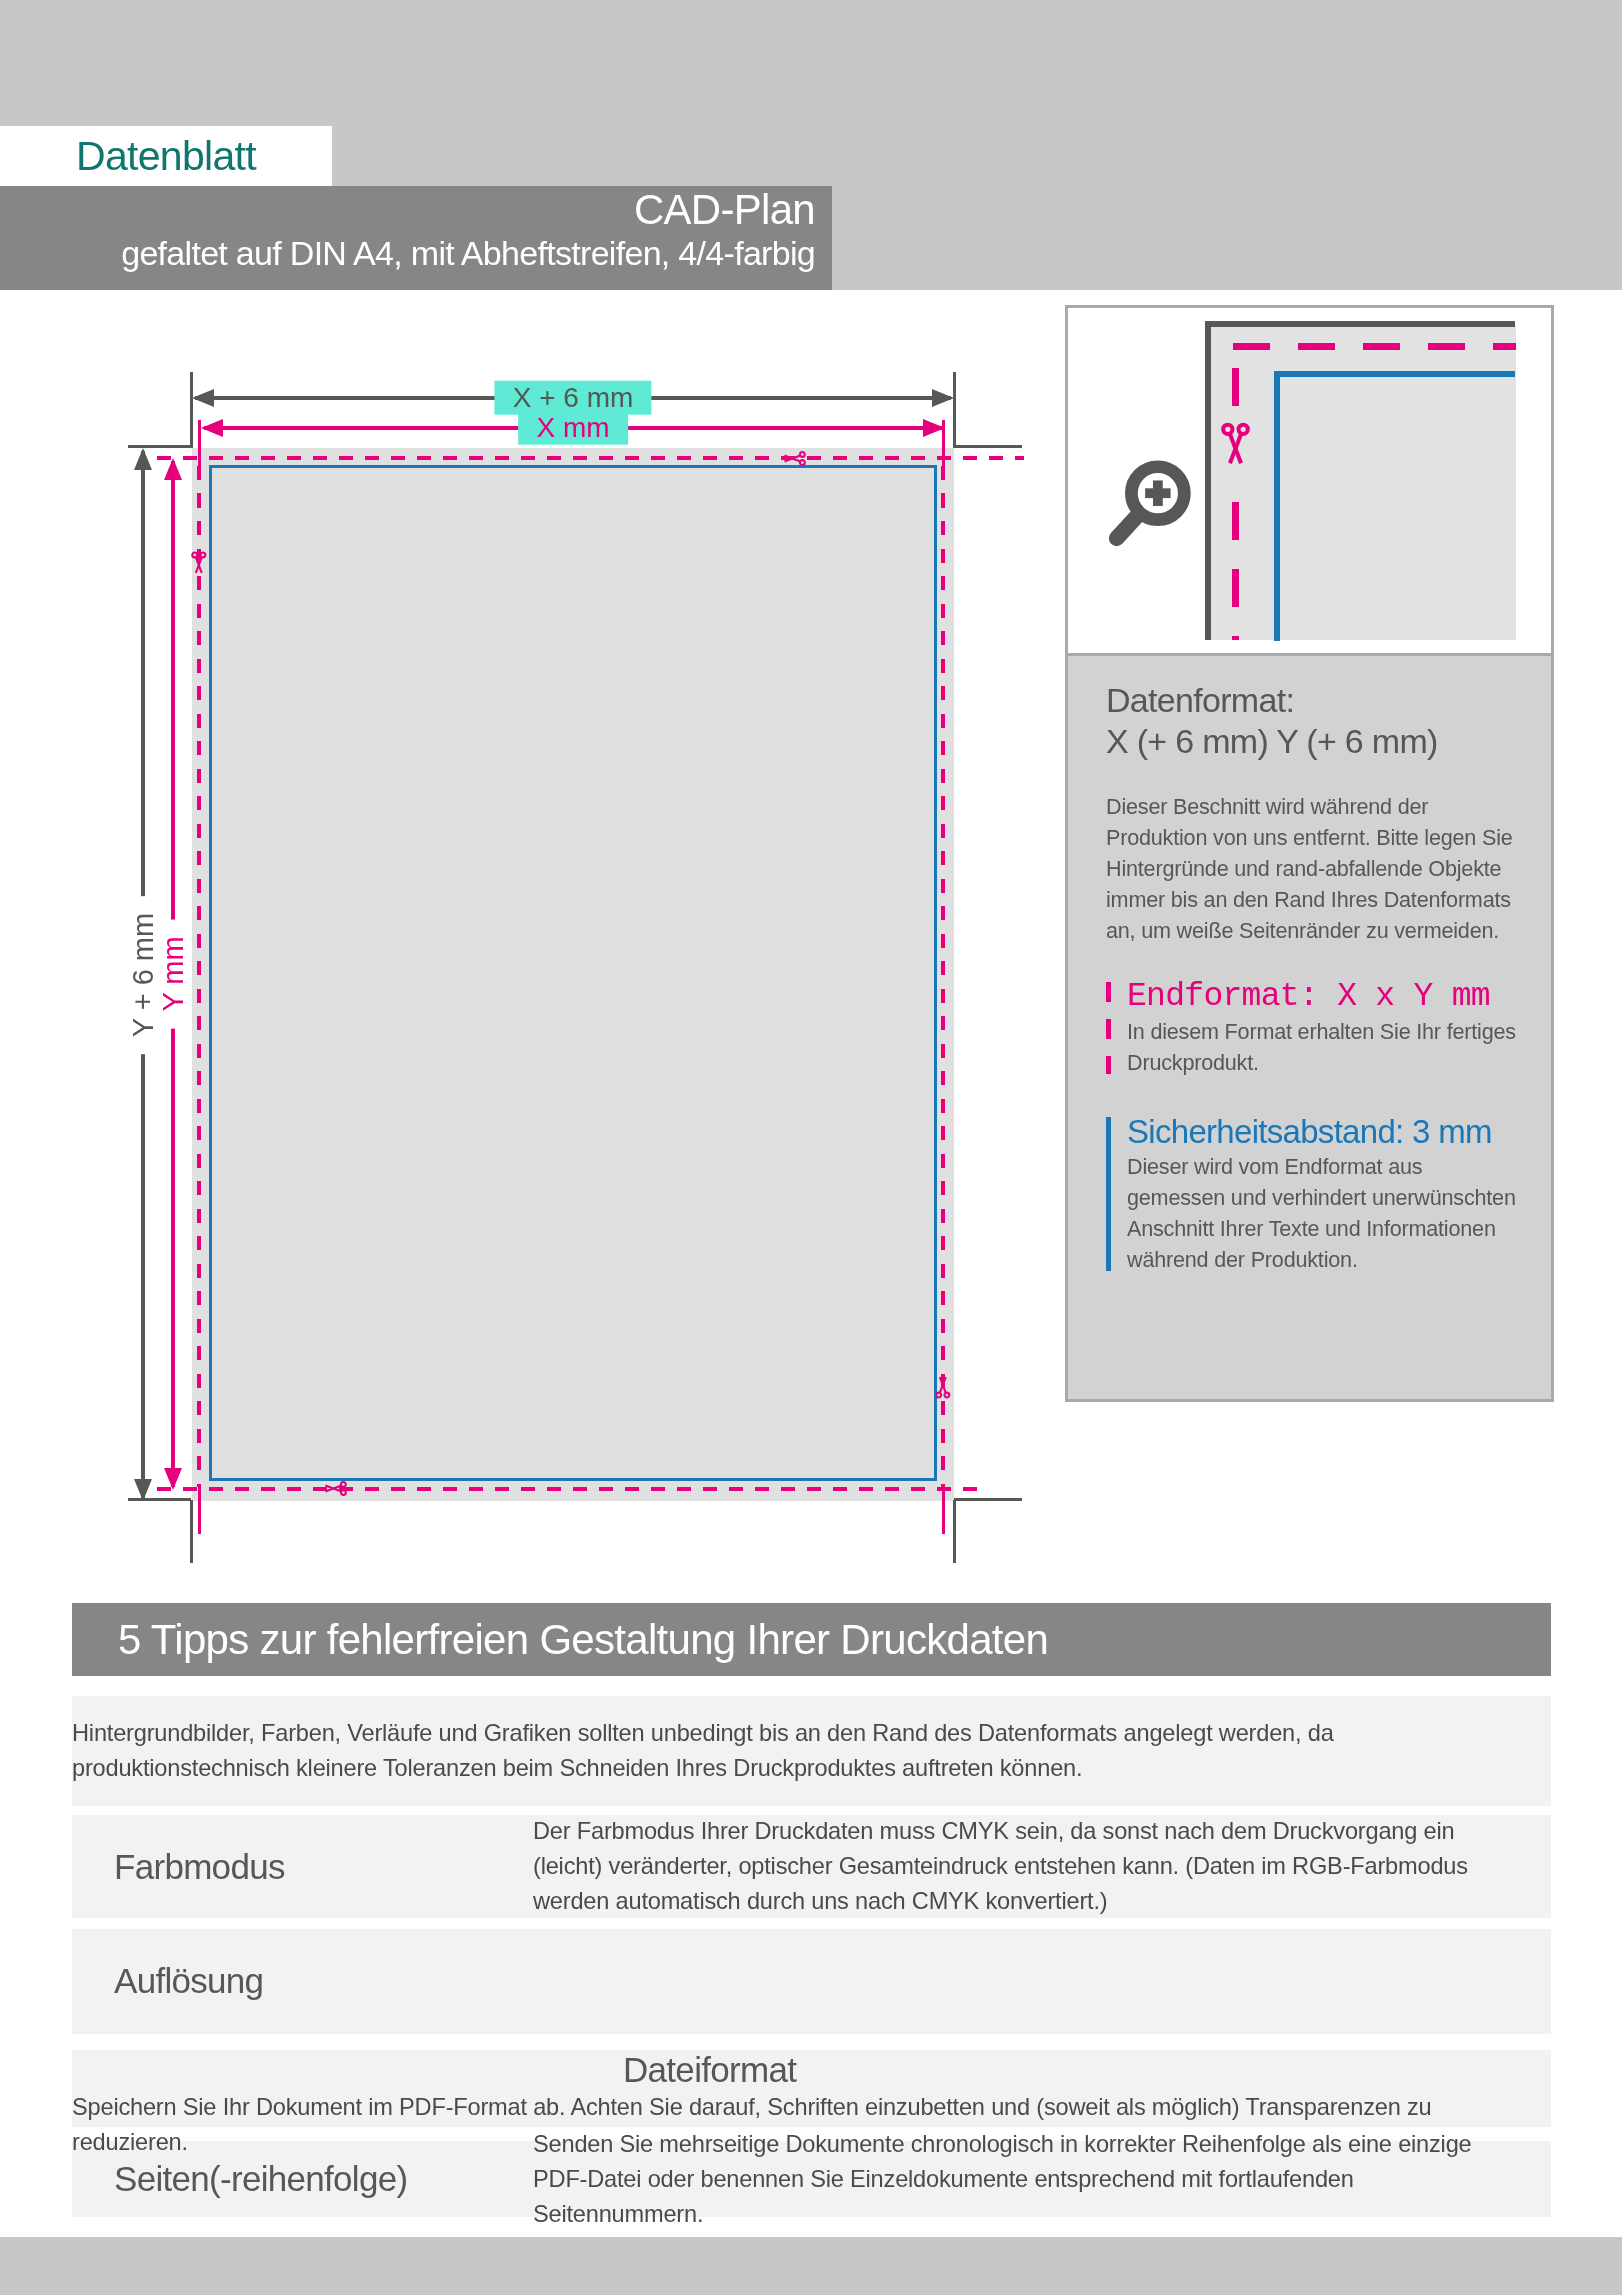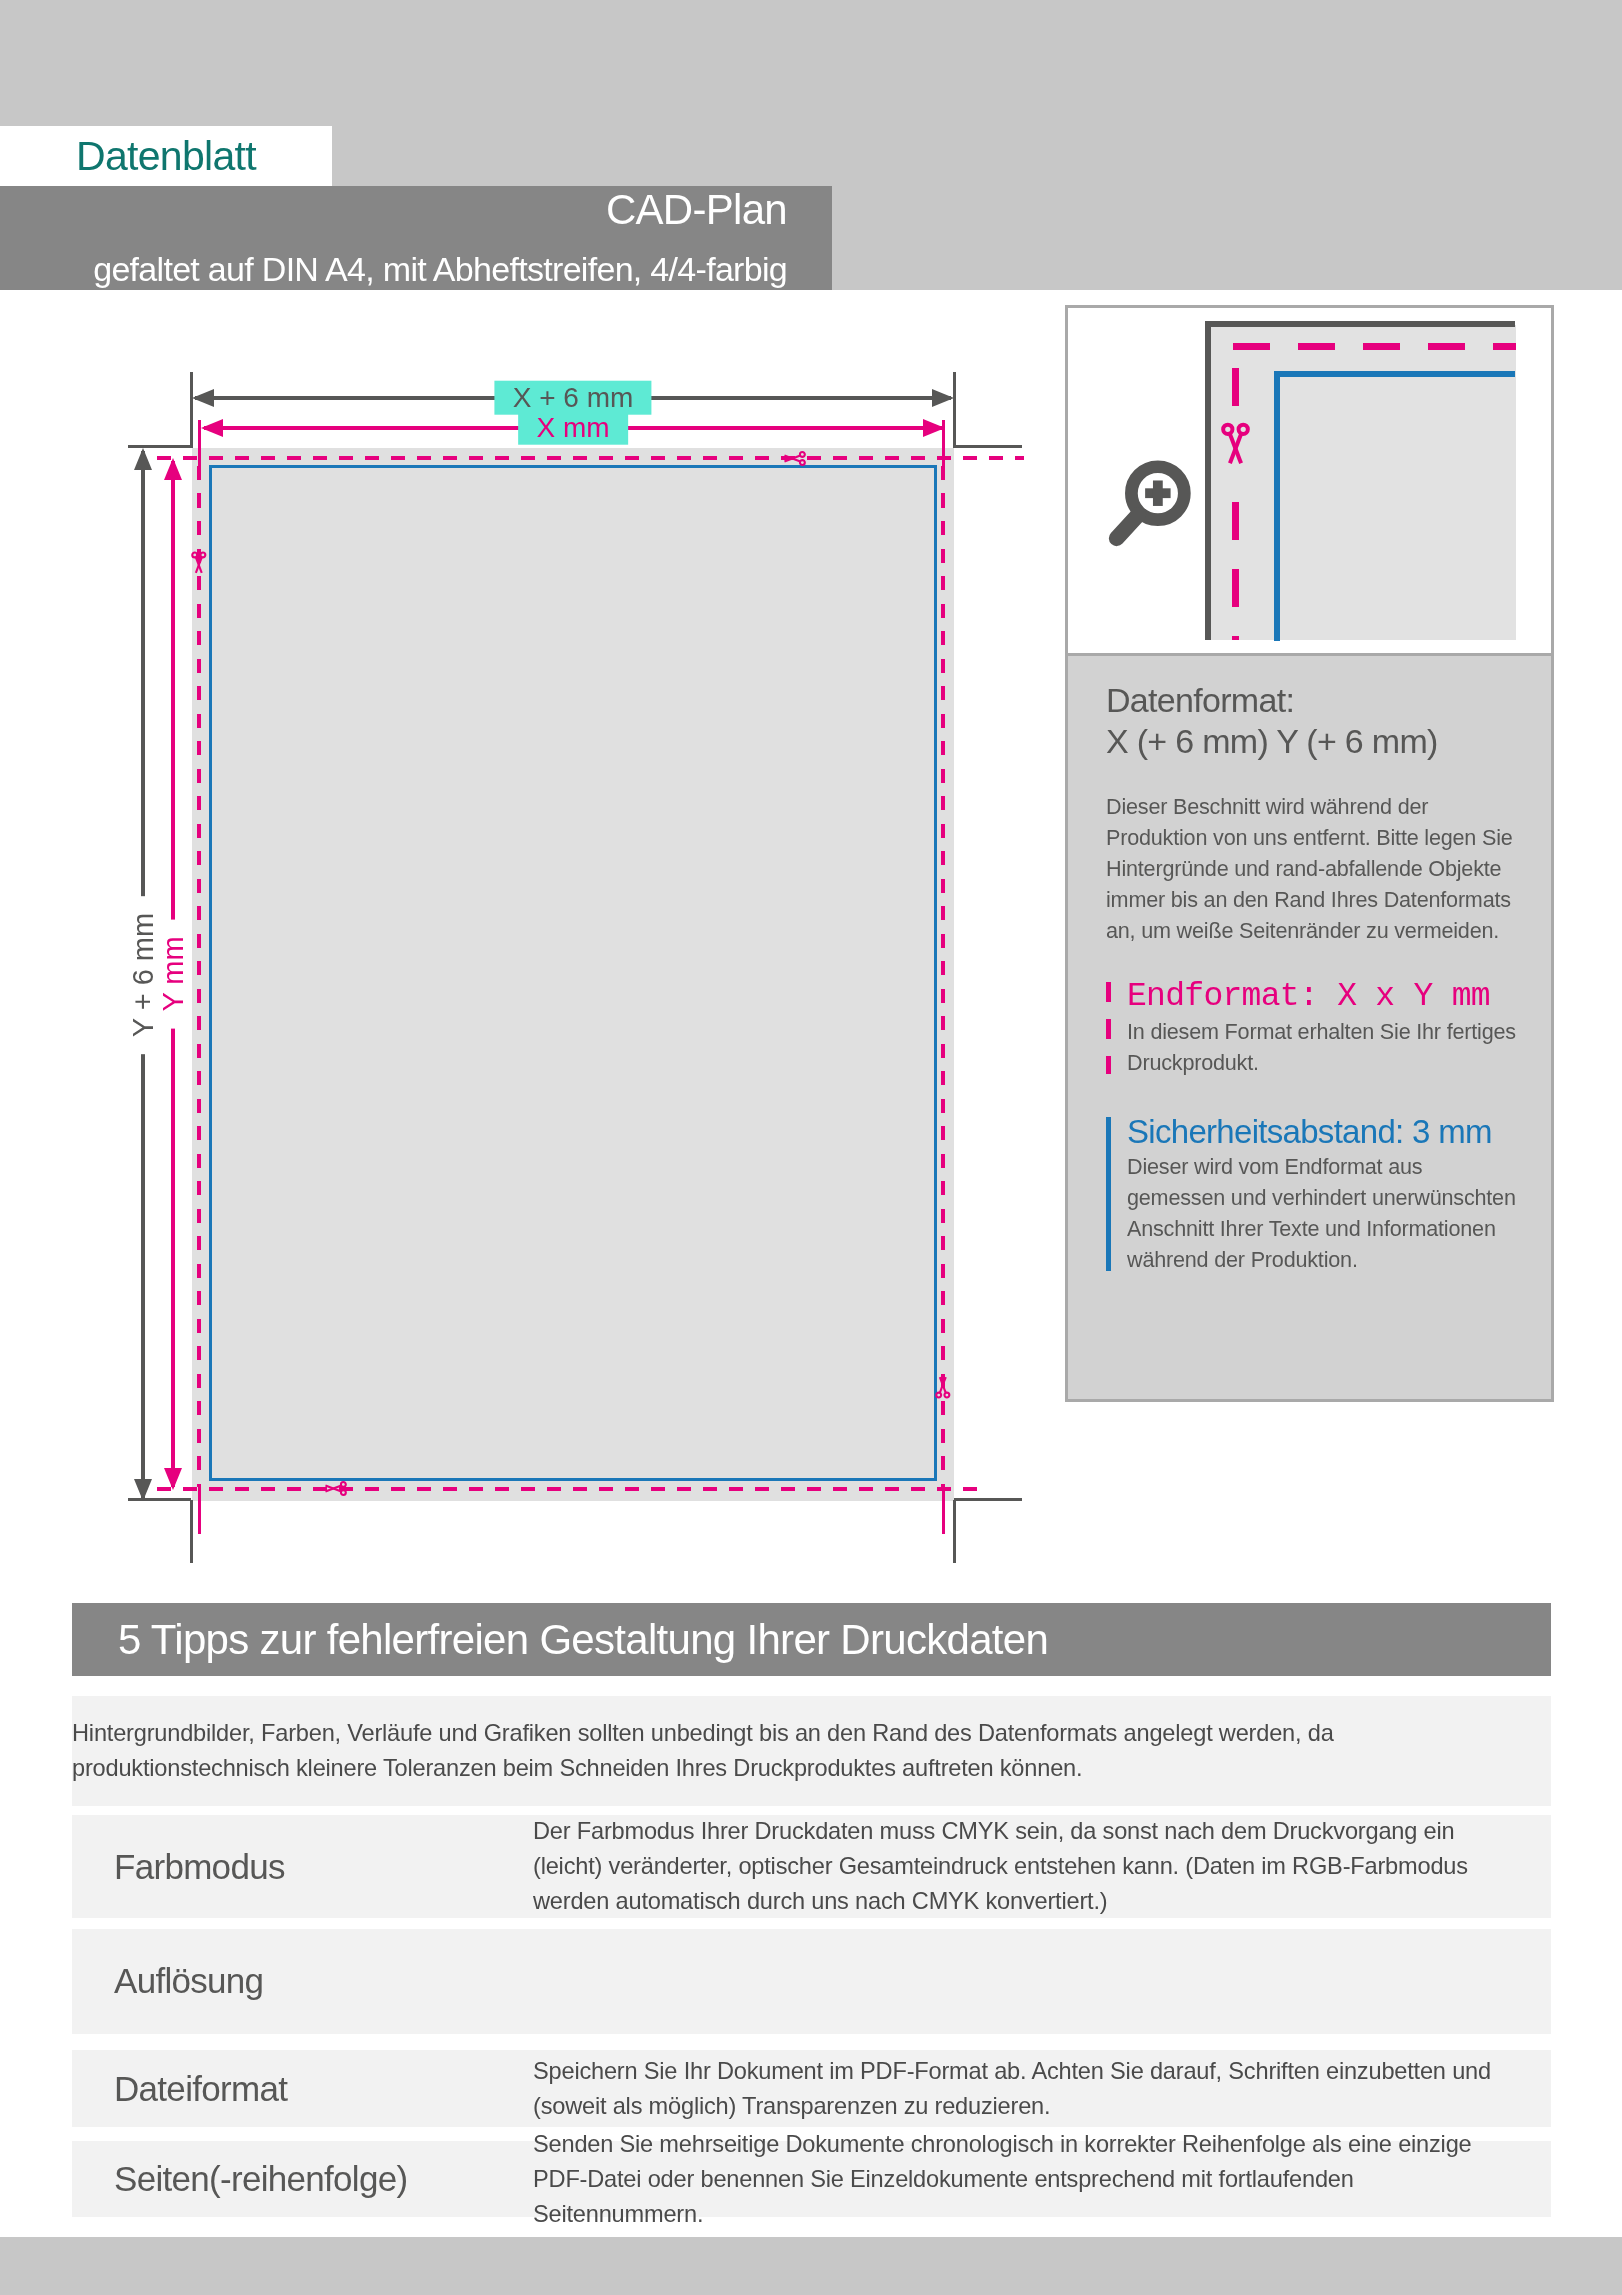--- a/index.html
+++ b/index.html
@@ -5,22 +5,22 @@
   html,body{margin:0;padding:0;background:#ffffff;}
   .page{position:relative;width:1623px;height:2295px;background:#ffffff;overflow:hidden;
         font-family:"Liberation Sans",sans-serif;color:#575756;}
 
   
   .top-band{position:absolute;left:0;top:0;width:1623px;height:290px;background:#c7c7c7;}
   .doc-label-box{position:absolute;left:0;top:126px;width:332px;height:60px;background:#ffffff;
                  display:flex;align-items:center;justify-content:center;}
   .doc-label{font-size:41px;color:#0f766e;letter-spacing:-0.7px;}
   .product-banner{position:absolute;left:0;top:186px;width:832px;height:104px;background:#868686;
-                  display:flex;flex-direction:column;justify-content:space-between;align-items:flex-end;
-                  padding-right:45px;box-sizing:border-box;color:#ffffff;}
+                  display:flex;flex-direction:column;justify-content:flex-start;align-items:flex-end;
+                  padding-right:17px;box-sizing:border-box;color:#ffffff;}
   .product-title{font-size:42px;line-height:47px;letter-spacing:-0.7px;}
   .product-subtitle{font-size:34px;line-height:41px;letter-spacing:-0.7px;}
 
   
   .sheet{position:absolute;left:192px;top:448px;width:762px;height:1053px;background:#e0e0e0;}
   .crop{position:absolute;background:#575756;}
   .safety-rect{position:absolute;left:209px;top:465px;width:728px;height:1016px;
                border:3.3px solid #1a77b8;box-sizing:border-box;}
 
   .gray{--c:#575756;}
@@ -90,21 +90,21 @@
   .tips-banner{position:absolute;left:72px;top:1603px;width:1479px;height:73px;background:#868686;
       display:flex;align-items:center;padding-left:46px;box-sizing:border-box;}
   .tips-title{color:#ffffff;font-size:42px;letter-spacing:-0.7px;}
   .tips-rows{position:absolute;left:72px;top:1696px;width:1479px;}
   .tip-row{display:flex;align-items:center;background:#f2f2f2;box-sizing:border-box;}
   .tip-label{width:461px;padding-left:42px;box-sizing:border-box;font-size:35px;color:#575756;letter-spacing:-0.7px;}
   .tip-text{flex:1;padding-right:46px;font-size:23.6px;line-height:35px;color:#4a4a4a;letter-spacing:-0.2px;}
   .r1{height:110px;margin-bottom:9.2px;}
   .r2{height:103px;margin-bottom:10.5px;}
   .r3{height:105px;margin-bottom:16.4px;}
-  .r4{height:77px;margin-bottom:14.4px;}
+  .r4{height:77px;margin-bottom:14.4px;flex-direction:column;}
   .r5{height:76px;}
 
   .footer-band{position:absolute;left:0;top:2237px;width:1623px;height:59px;background:#c7c7c7;}
 </style>
 </head>
 <body>
 
 <div class="page">
 
   <div class="top-band"></div>

